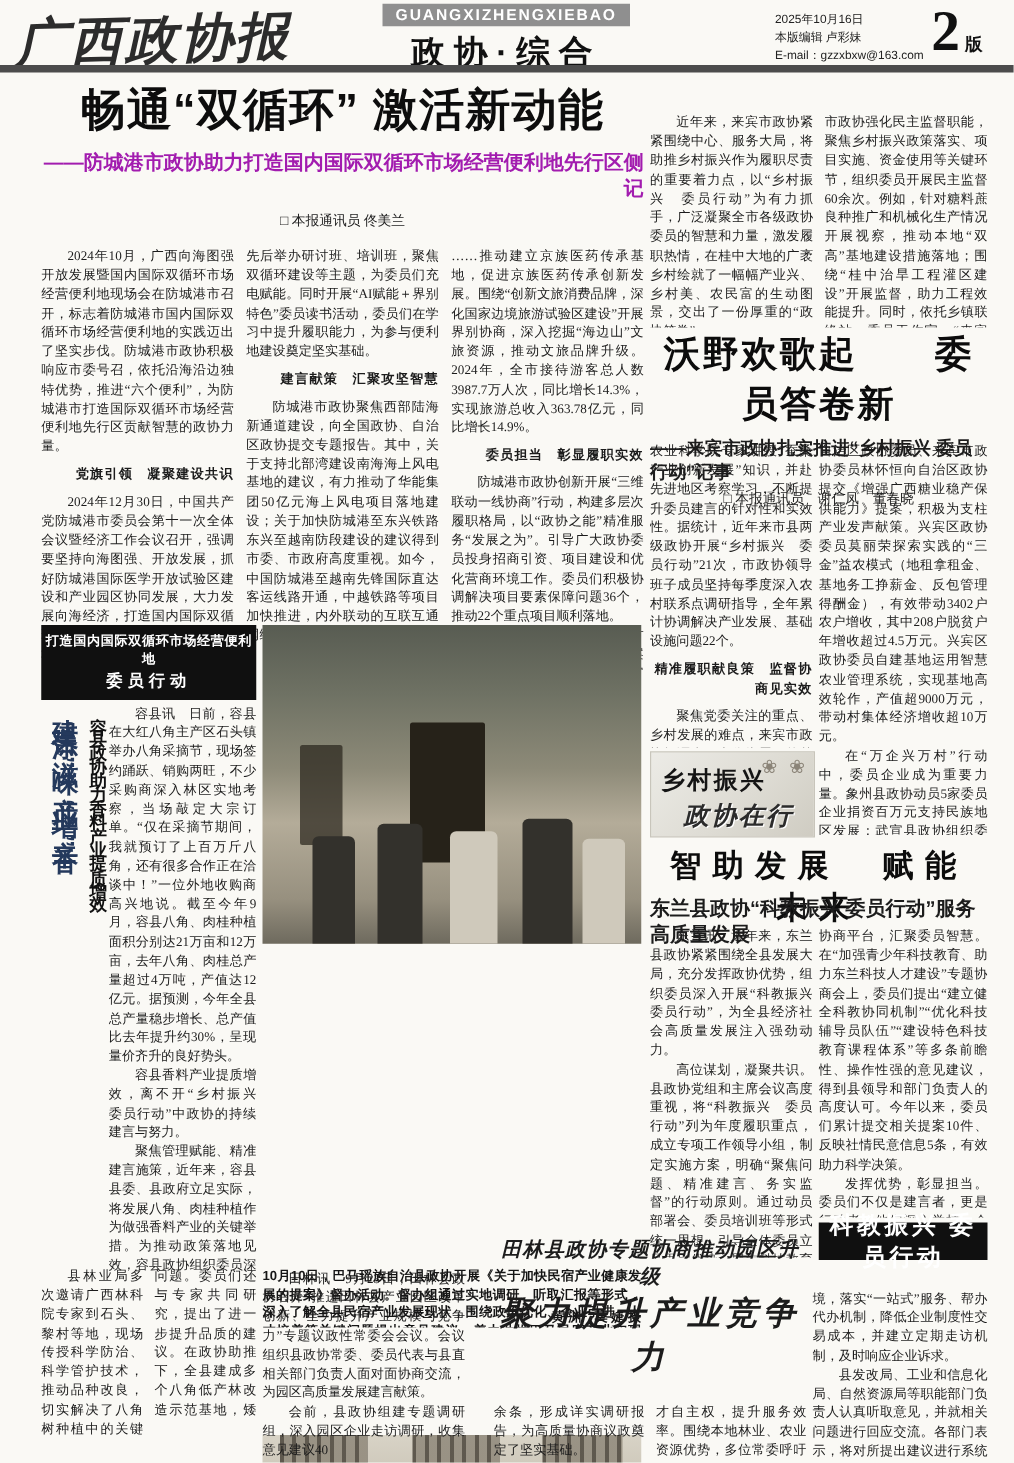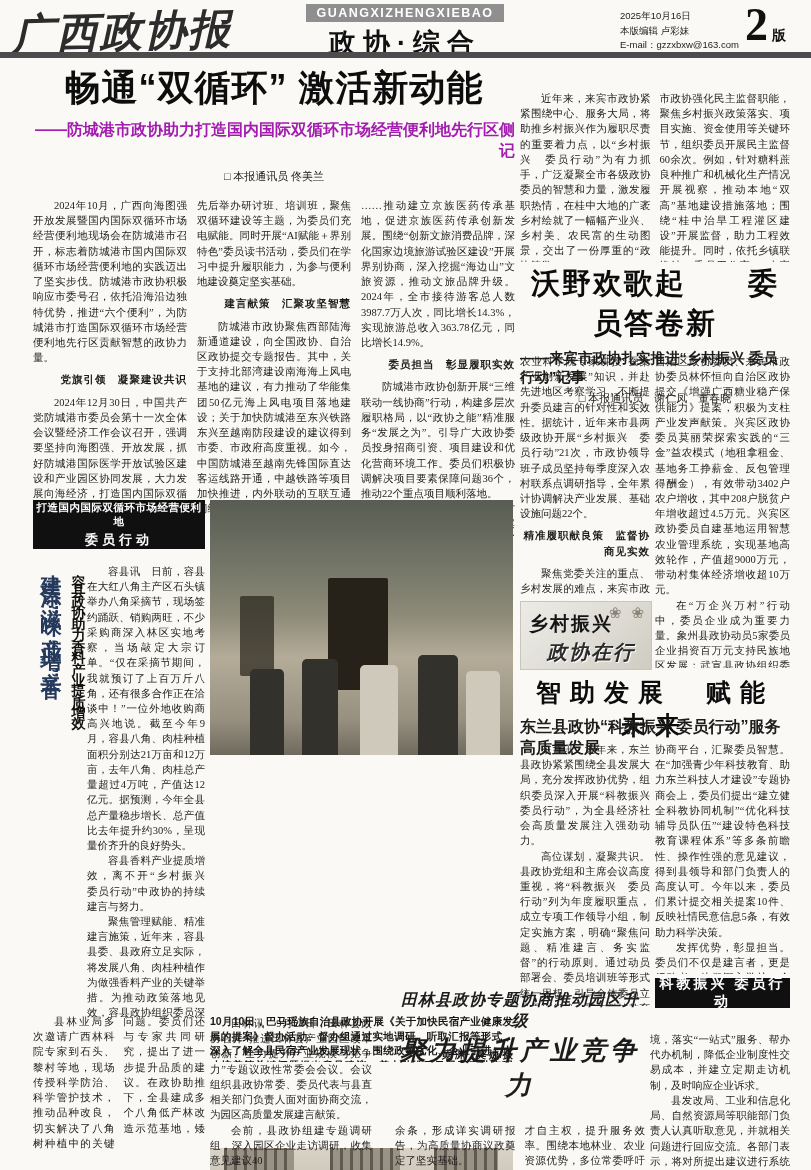--- a/index.html
+++ b/index.html
@@ -43,21 +43,21 @@
     font-size:16px;font-weight:bold;text-align:right;margin-top:7px;color:#a21caf;}
   .byline{font-size:11px;text-align:center;margin-top:7px;color:#222;}
   .lead-cols{display:flex;gap:10px;margin-top:14px;height:338px;overflow:hidden;}
   .lead-cols .col{flex:1;}
   
   .black-box{background:#101010;color:#fff;text-align:center;
     font-family:"Liberation Sans","DejaVu Sans",sans-serif;font-weight:bold;
     display:flex;flex-direction:column;justify-content:center;gap:2px;}
   .black-box .l1{font-size:10.5px;letter-spacing:0.5px;}
   .black-box .l2{font-size:13px;letter-spacing:4px;}
-  .black-box.single{font-size:14px;letter-spacing:3px;}
+  .black-box.single{font-size:19px;letter-spacing:3px;font-family:Liberation Serif, serif;}
   
   .vertical-wrap{display:flex;height:100%;}
   .v-headline{
     writing-mode:vertical-rl;font-family:"Liberation Sans","DejaVu Sans",sans-serif;
     font-weight:900;font-size:21px;letter-spacing:6px;color:#24395c;
     width:30px;line-height:1.1;margin-top:6px;
   }
   .v-subtitle{
     writing-mode:vertical-rl;font-family:"Liberation Sans","DejaVu Sans",sans-serif;
     font-weight:bold;font-size:14px;letter-spacing:11px;color:#111;
@@ -139,21 +139,21 @@
     </div>
     <div class="col body-col">
       <p class="noind">……推动建立京族医药传承基地，促进京族医药传承创新发展。围绕“创新文旅消费品牌，深化国家边境旅游试验区建设”开展界别协商，深入挖掘“海边山”文旅资源，推动文旅品牌升级。2024年，全市接待游客总人数3987.7万人次，同比增长14.3%，实现旅游总收入363.78亿元，同比增长14.9%。</p>
       <p class="subhead">委员担当　彰显履职实效</p>
       <p>防城港市政协创新开展“三维联动一线协商”行动，构建多层次履职格局，以“政协之能”精准服务“发展之为”。引导广大政协委员投身招商引资、项目建设和优化营商环境工作。委员们积极协调解决项目要素保障问题36个，推动22个重点项目顺利落地。</p>
       <p>提案是政协履职的重要方式。在防城港市政协开展的提案工作质量提升行动中，委员们围绕“打造国内国际双循环市场经营便利地”提交相关提案21件，占立案提案的20%。其中，《关于在防城港市创建国家中医药综合改革示范区的建议》被评为自治区政协优秀提案，《发展夜经济的提案》助推夜市经济发展，北港故里花市一条街、东兴……</p>
     </div>
   </div>
 </div>
 
-<div class="abs black-box" style="left:33px;top:500px;width:172px;height:49px;">
+<div class="abs black-box" style="left:33px;top:500px;width:172px;height:60px;">
   <div class="l1">打造国内国际双循环市场经营便利地</div>
   <div class="l2">委员行动</div>
 </div>
 
 <div class="abs" style="left:33px;top:552px;width:172px;height:458px;">
   <div class="vertical-wrap">
     <div class="v-headline">建言添“滋味”产业增“辛香”</div>
     <div class="v-subtitle">容县政协助力香料产业提质增效</div>
     <div class="body-col" style="flex:1;height:100%;margin-top:12px;">
       <p>容县讯　日前，容县在大红八角主产区石头镇举办八角采摘节，现场签约踊跃、销购两旺，不少采购商深入林区实地考察，当场敲定大宗订单。“仅在采摘节期间，我就预订了上百万斤八角，还有很多合作正在洽谈中！”一位外地收购商高兴地说。截至今年9月，容县八角、肉桂种植面积分别达21万亩和12万亩，去年八角、肉桂总产量超过4万吨，产值达12亿元。据预测，今年全县总产量稳步增长、总产值比去年提升约30%，呈现量价齐升的良好势头。</p>

